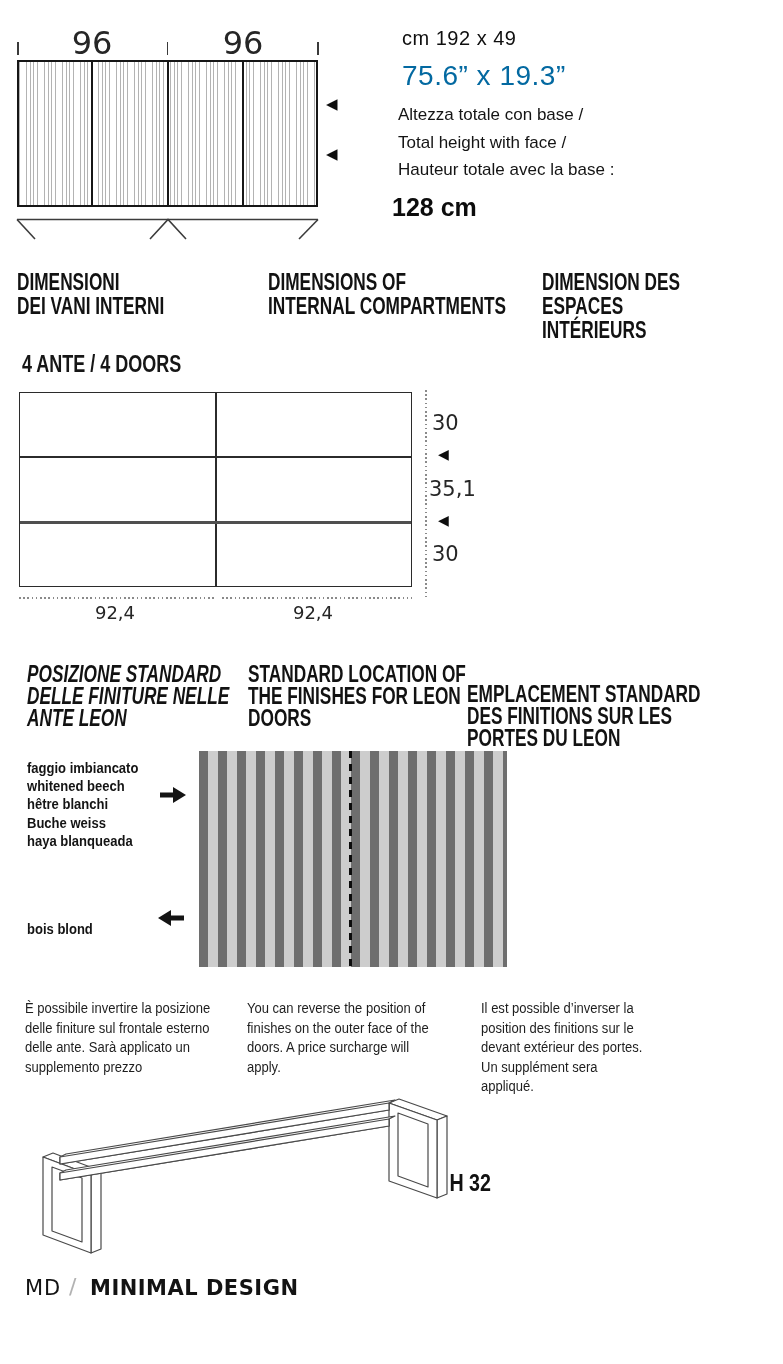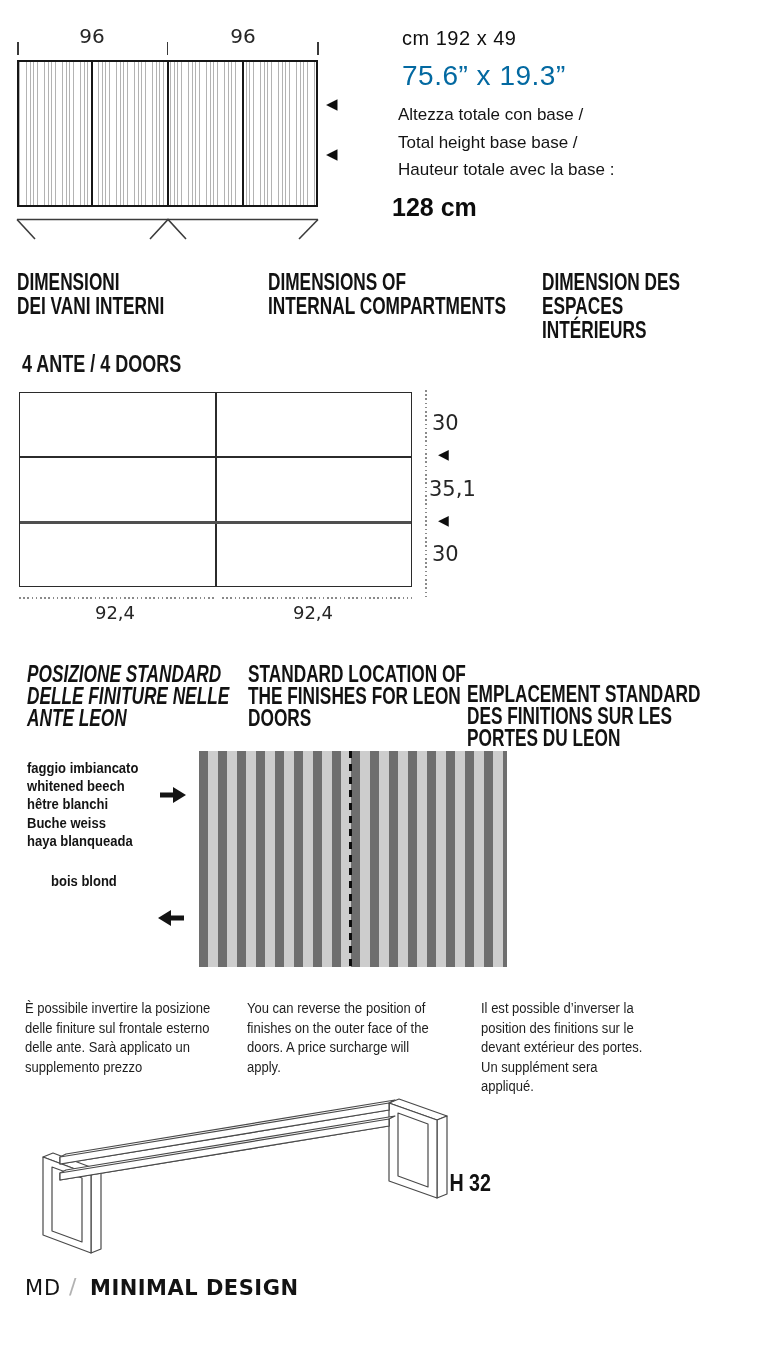--- a/index.html
+++ b/index.html
@@ -9,21 +9,21 @@
   }
   .abs{position:absolute;}
   .geo{font-family:"DejaVu Sans",sans-serif;}
   .pre{white-space:pre-line;}
   .cond{display:inline-block;transform-origin:0 0;}
   
   #cabinet{left:17px;top:60px;width:297px;height:143px;border:2px solid #161616;
     background:repeating-linear-gradient(90deg,#b3b3b3 0px,#b3b3b3 0.8px,transparent 0.8px,transparent 3.6px);}
   .door-divider{position:absolute;top:0;bottom:0;width:2px;background:#161616;}
   .dim-tick{width:1.5px;height:13px;background:#3a3a3a;top:42px;}
-  .dim-label{top:24px;width:60px;text-align:center;font-size:20px;color:#262626;}
+  .dim-label{top:24px;width:60px;text-align:center;font-size:32px;color:#262626;}
   .cab-arrow{left:326px;font-size:15px;color:#0d0d0d;line-height:15px;}
   
   #size-cm{left:402px;top:20px;font-size:20px;line-height:36px;letter-spacing:0.5px;color:#0f0f0f;}
   #size-in{left:402px;top:58px;font-size:28px;line-height:36px;letter-spacing:0.5px;color:#0369a1;}
   #height-note{left:398px;top:101px;font-size:17px;line-height:27.5px;color:#141414;}
   #height-value{left:392px;top:193px;font-size:25px;font-weight:bold;color:#0c0c0c;}
   
   .hdr{font-weight:bold;font-size:23px;line-height:24px;color:#121212;transform:scaleX(0.75);}
   .hdr2{line-height:22px;}
   #subtitle{left:22px;top:350px;font-weight:bold;font-size:24px;transform:scaleX(0.75);}
@@ -76,21 +76,21 @@
     <path d="M308,2.5 L289,22"></path>
   </g>
 </svg>
 
 <div class="abs geo cab-arrow" style="top:97px;">◀</div>
 <div class="abs geo cab-arrow" style="top:147px;">◀</div>
 
 <div id="size-cm" class="abs">cm 192 x 49</div>
 <div id="size-in" class="abs">75.6” x 19.3”</div>
 <div id="height-note" class="abs pre">Altezza totale con base /
-Total height base base /
+Total height with face /
 Hauteur totale avec la base :</div>
 <div id="height-value" class="abs">128 cm</div>
 
 <div class="abs" style="left:17px;top:270px;">
   <span class="cond hdr pre">DIMENSIONI
 DEI VANI INTERNI</span>
 </div>
 <div class="abs" style="left:268px;top:270px;">
   <span class="cond hdr pre">DIMENSIONS OF
 INTERNAL COMPARTMENTS</span>
@@ -142,21 +142,21 @@
   <span class="cond finlabel pre">faggio imbiancato
 whitened beech
 hêtre blanchi
 Buche weiss
 haya blanqueada</span>
 </div>
 <svg class="abs" style="left:160px;top:786px;" width="26" height="18" viewBox="0 0 26 18">
   <path d="M0,6.5 L13,6.5 L13,1 L26,9 L13,17 L13,11.5 L0,11.5 Z" fill="#141414"></path>
 </svg>
 
-<div class="abs" style="left:27px;top:872px;margin-left:24px;">
+<div class="abs" style="left:27px;top:920px;">
   <span class="cond finlabel">bois blond</span>
 </div>
 <svg class="abs" style="left:158px;top:909px;" width="26" height="18" viewBox="0 0 26 18">
   <path d="M26,6.5 L13,6.5 L13,1 L0,9 L13,17 L13,11.5 L26,11.5 Z" fill="#141414"></path>
 </svg>
 
 <div id="stripes" class="abs">
   <div id="stripe-dash"></div>
 </div>
 

